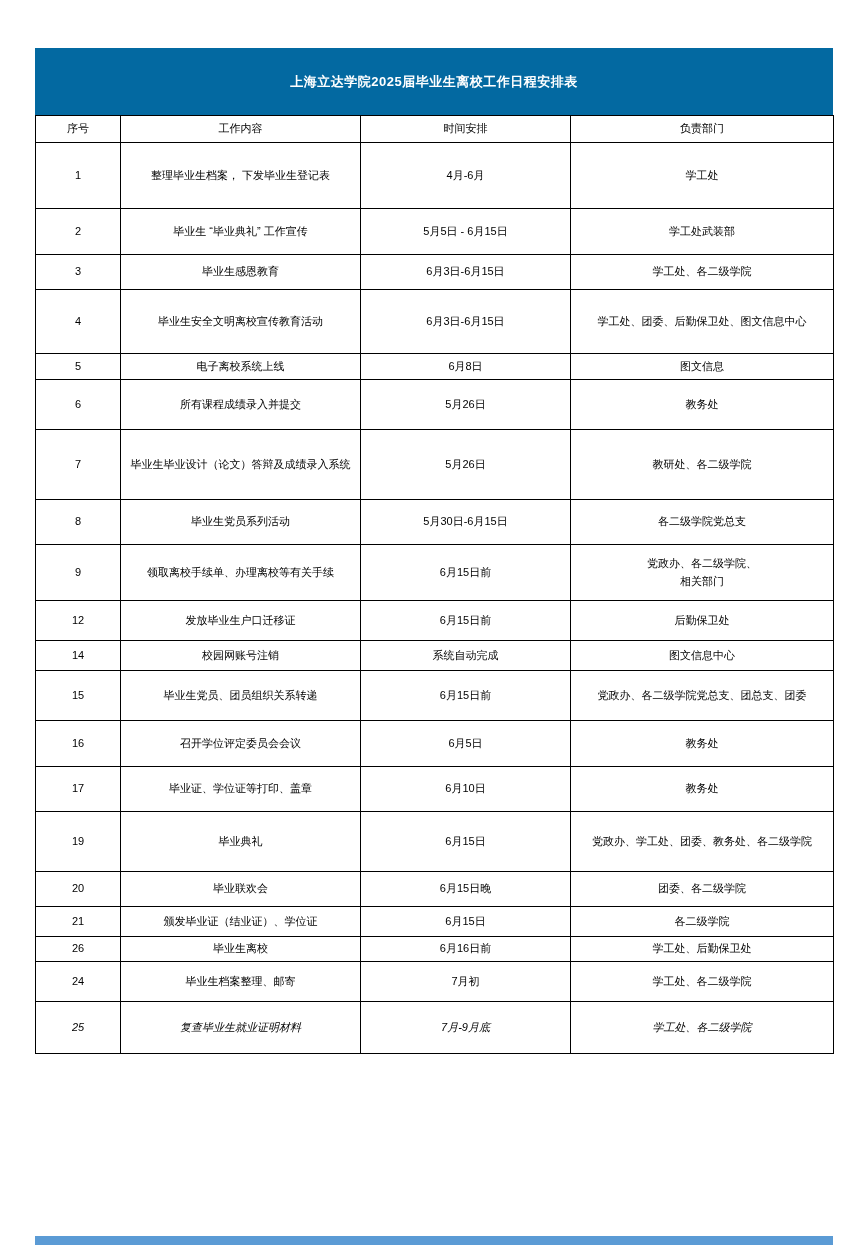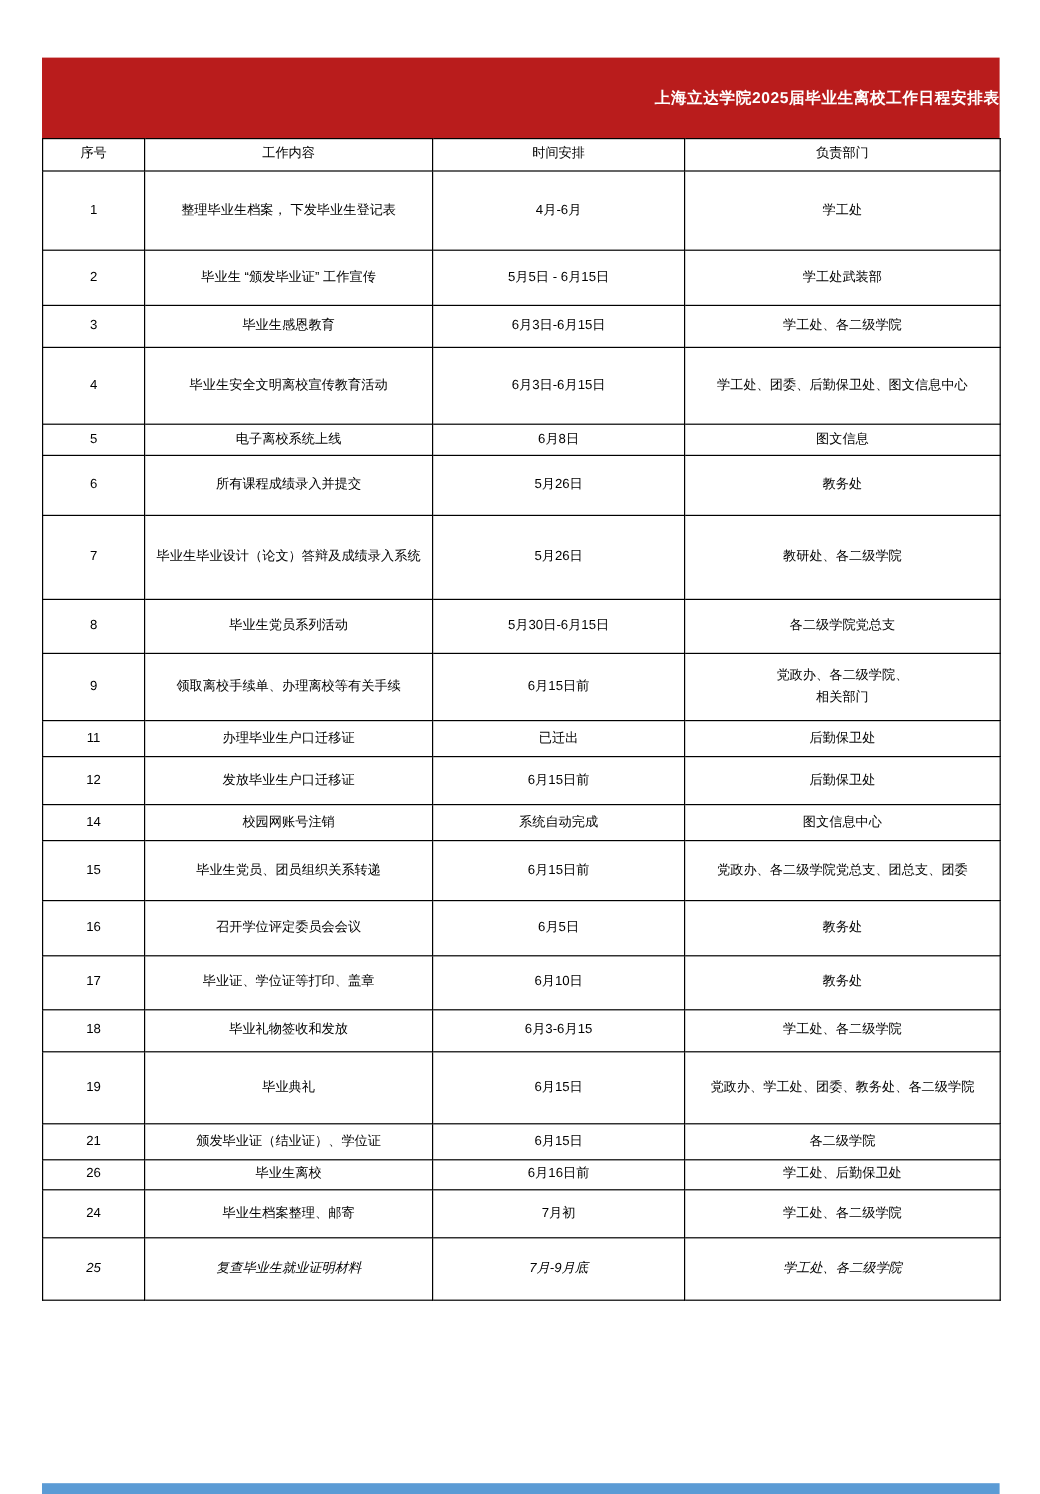--- a/index.html
+++ b/index.html
@@ -22,21 +22,21 @@
   col.c-no{width:85px;}
   col.c-task{width:240px;}
   col.c-time{width:210px;}
   col.c-dept{width:263px;}
   .footer-bar{position:absolute;left:35px;top:1236px;width:798px;height:9px;}
 </style>
 </head>
 <body>
 
 <div class="sheet">
-  <div class="title-bar" style="background: #b91c1c; color: rgb(255, 255, 255); justify-content: flex-end;">
+  <div class="title-bar" style="background: #0369a1; color: rgb(255, 255, 255);">
     <span>上海立达学院2025届毕业生离校工作日程安排表</span>
   </div>
   <table>
     <colgroup>
       <col class="c-no">
         <col class="c-task">
         <col class="c-time">
         <col class="c-dept">
     </colgroup>
     <thead>
@@ -49,21 +49,21 @@
     </thead>
     <tbody>
         <tr style="height: 66px;">
           <td>1</td>
           <td>整理毕业生档案， 下发毕业生登记表</td>
           <td>4月-6月</td>
           <td>学工处</td>
         </tr>
         <tr style="height: 46px;">
           <td>2</td>
-          <td>毕业生 “颁发毕业证” 工作宣传</td>
+          <td>毕业生 “毕业典礼” 工作宣传</td>
           <td>5月5日 - 6月15日</td>
           <td>学工处武装部</td>
         </tr>
         <tr style="height: 35px;">
           <td>3</td>
           <td>毕业生感恩教育</td>
           <td>6月3日-6月15日</td>
           <td>学工处、各二级学院</td>
         </tr>
         <tr style="height: 64px;">
@@ -96,26 +96,20 @@
           <td>5月30日-6月15日</td>
           <td>各二级学院党总支</td>
         </tr>
         <tr style="height: 56px;">
           <td>9</td>
           <td>领取离校手续单、办理离校等有关手续</td>
           <td>6月15日前</td>
           <td>党政办、各二级学院、
 相关部门</td>
         </tr>
-        <tr style="height: 30px;">
-          <td>11</td>
-          <td>办理毕业生户口迁移证</td>
-          <td>已迁出</td>
-          <td>后勤保卫处</td>
-        </tr>
         <tr style="height: 40px;">
           <td>12</td>
           <td>发放毕业生户口迁移证</td>
           <td>6月15日前</td>
           <td>后勤保卫处</td>
         </tr>
         <tr style="height: 30px;">
           <td>14</td>
           <td>校园网账号注销</td>
           <td>系统自动完成</td>
@@ -132,31 +126,31 @@
           <td>召开学位评定委员会会议</td>
           <td>6月5日</td>
           <td>教务处</td>
         </tr>
         <tr style="height: 45px;">
           <td>17</td>
           <td>毕业证、学位证等打印、盖章</td>
           <td>6月10日</td>
           <td>教务处</td>
         </tr>
-        <tr style="height: 35px;">
-          <td>18</td>
-          <td>毕业礼物签收和发放</td>
-          <td>6月3-6月15</td>
-          <td>学工处、各二级学院</td>
-        </tr>
         <tr style="height: 60px;">
           <td>19</td>
           <td>毕业典礼</td>
           <td>6月15日</td>
           <td>党政办、学工处、团委、教务处、各二级学院</td>
+        </tr>
+        <tr style="height: 35px;">
+          <td>20</td>
+          <td>毕业联欢会</td>
+          <td>6月15日晚</td>
+          <td>团委、各二级学院</td>
         </tr>
         <tr style="height: 30px;">
           <td>21</td>
           <td>颁发毕业证（结业证）、学位证</td>
           <td>6月15日</td>
           <td>各二级学院</td>
         </tr>
         <tr style="height: 25px;">
           <td>26</td>
           <td>毕业生离校</td>

